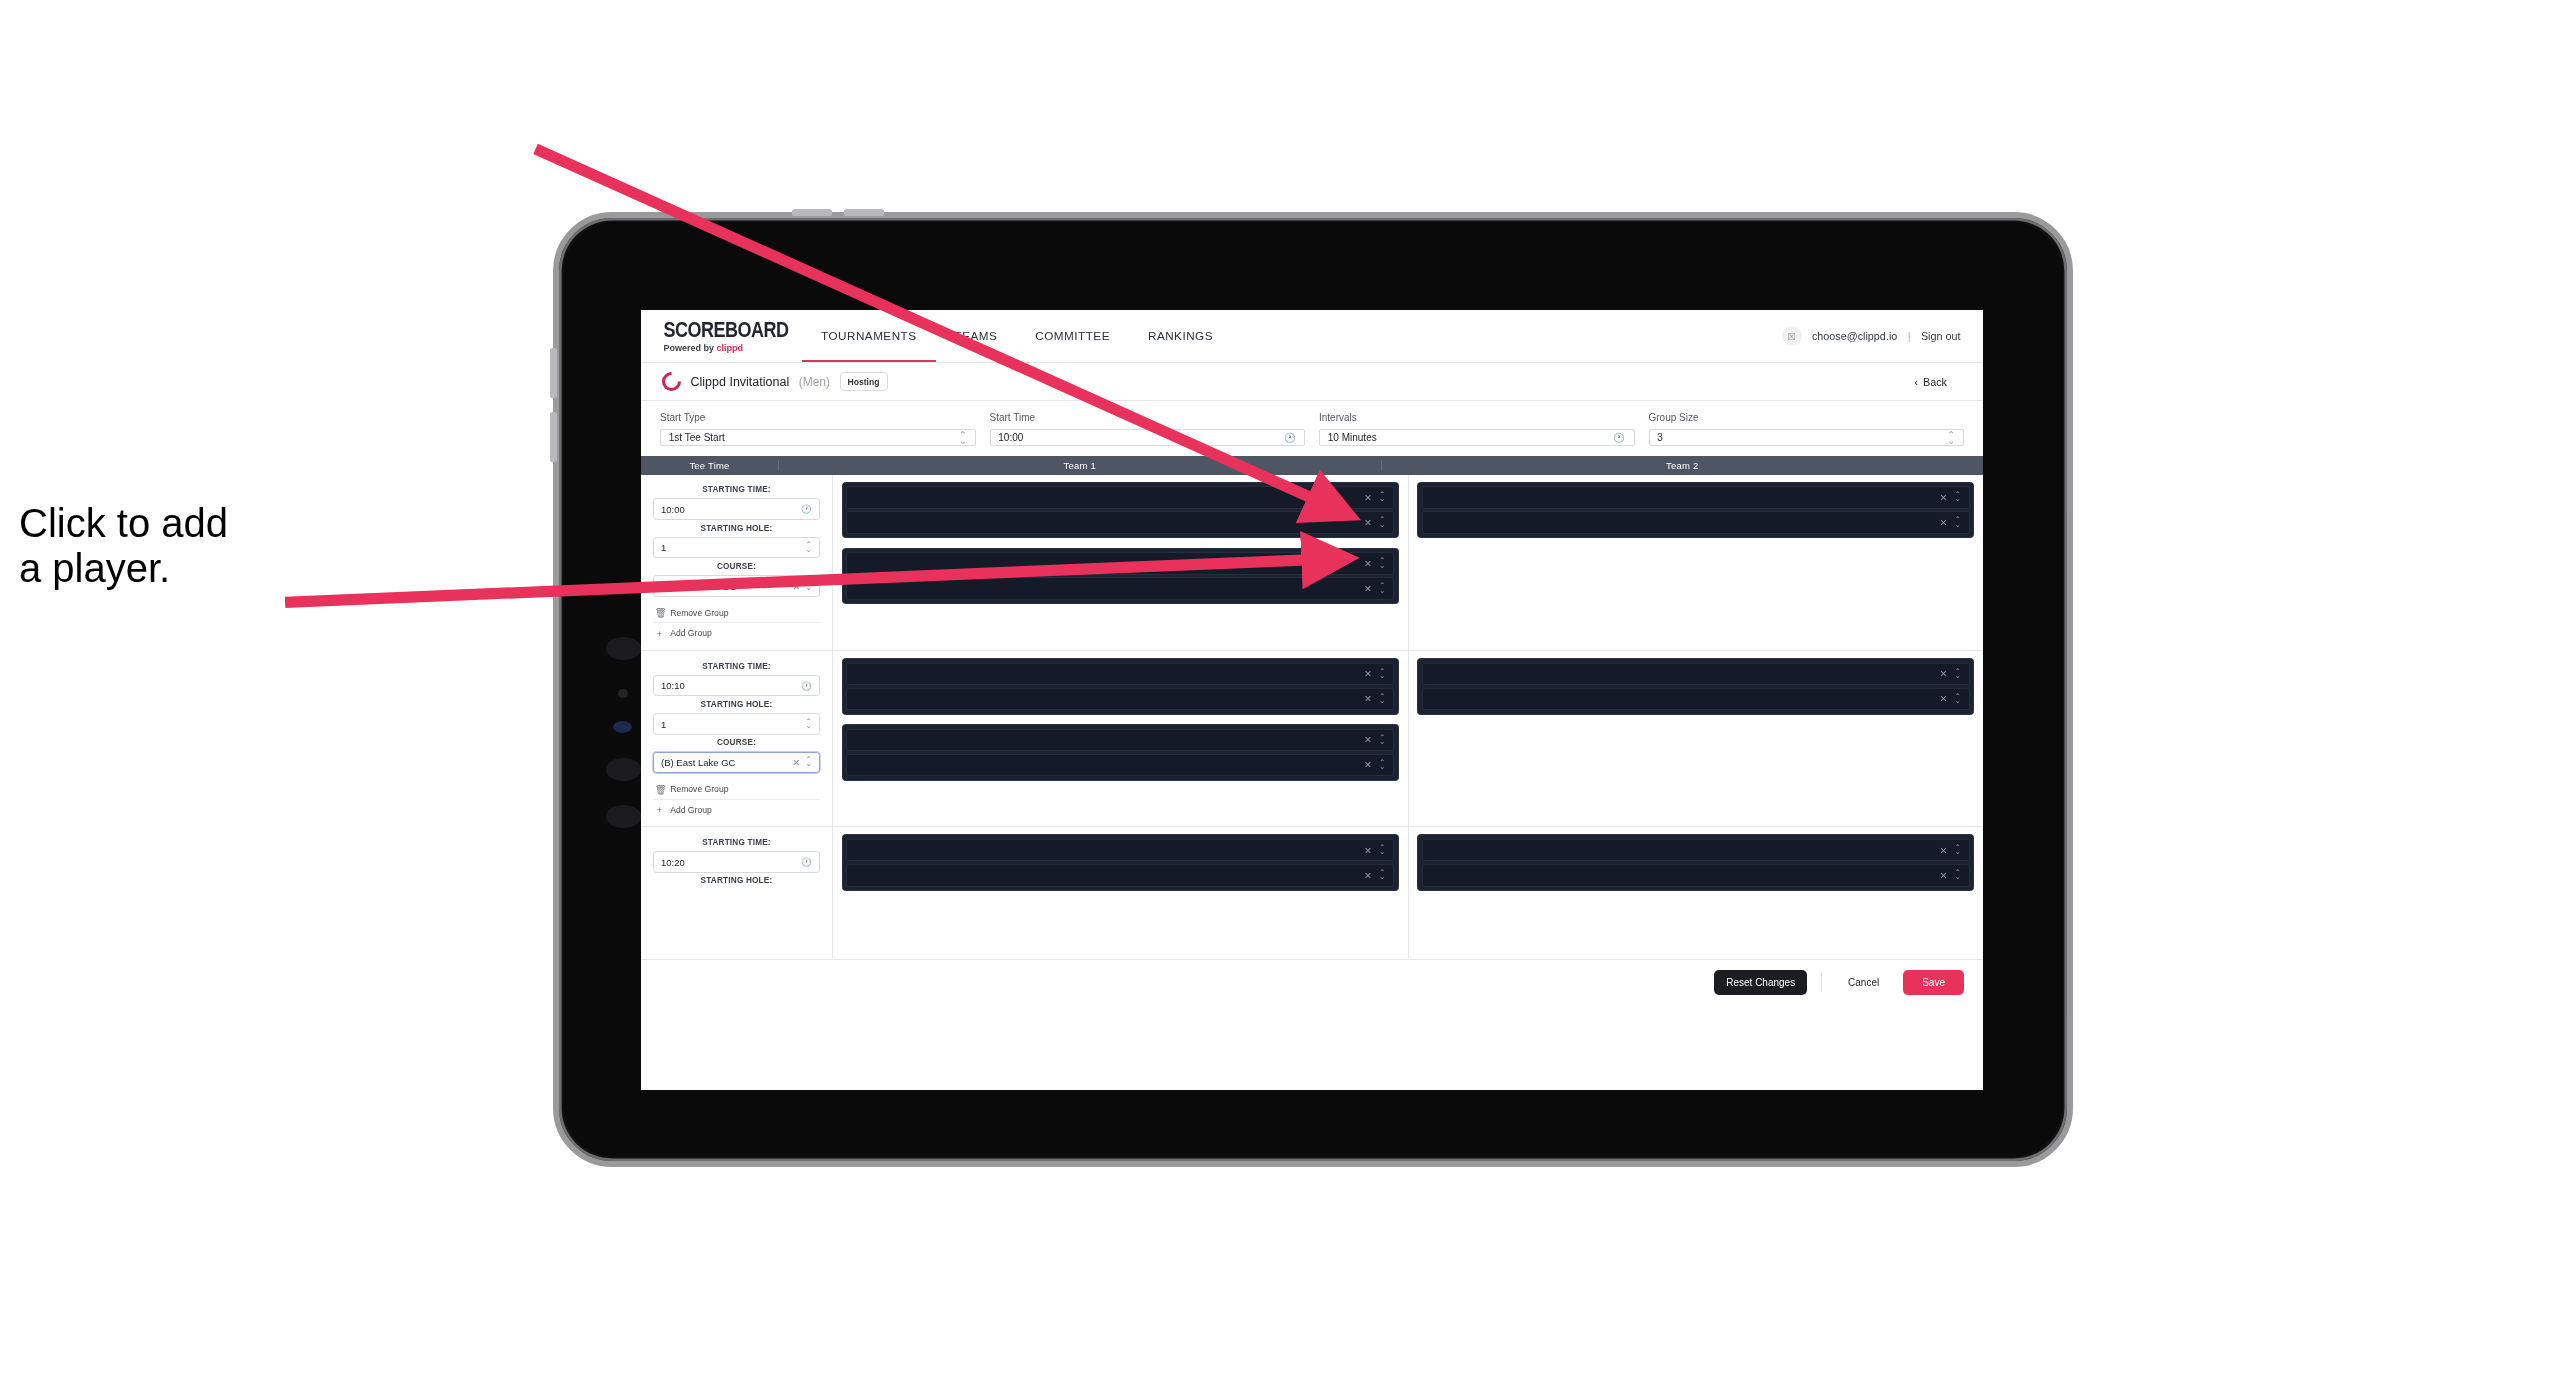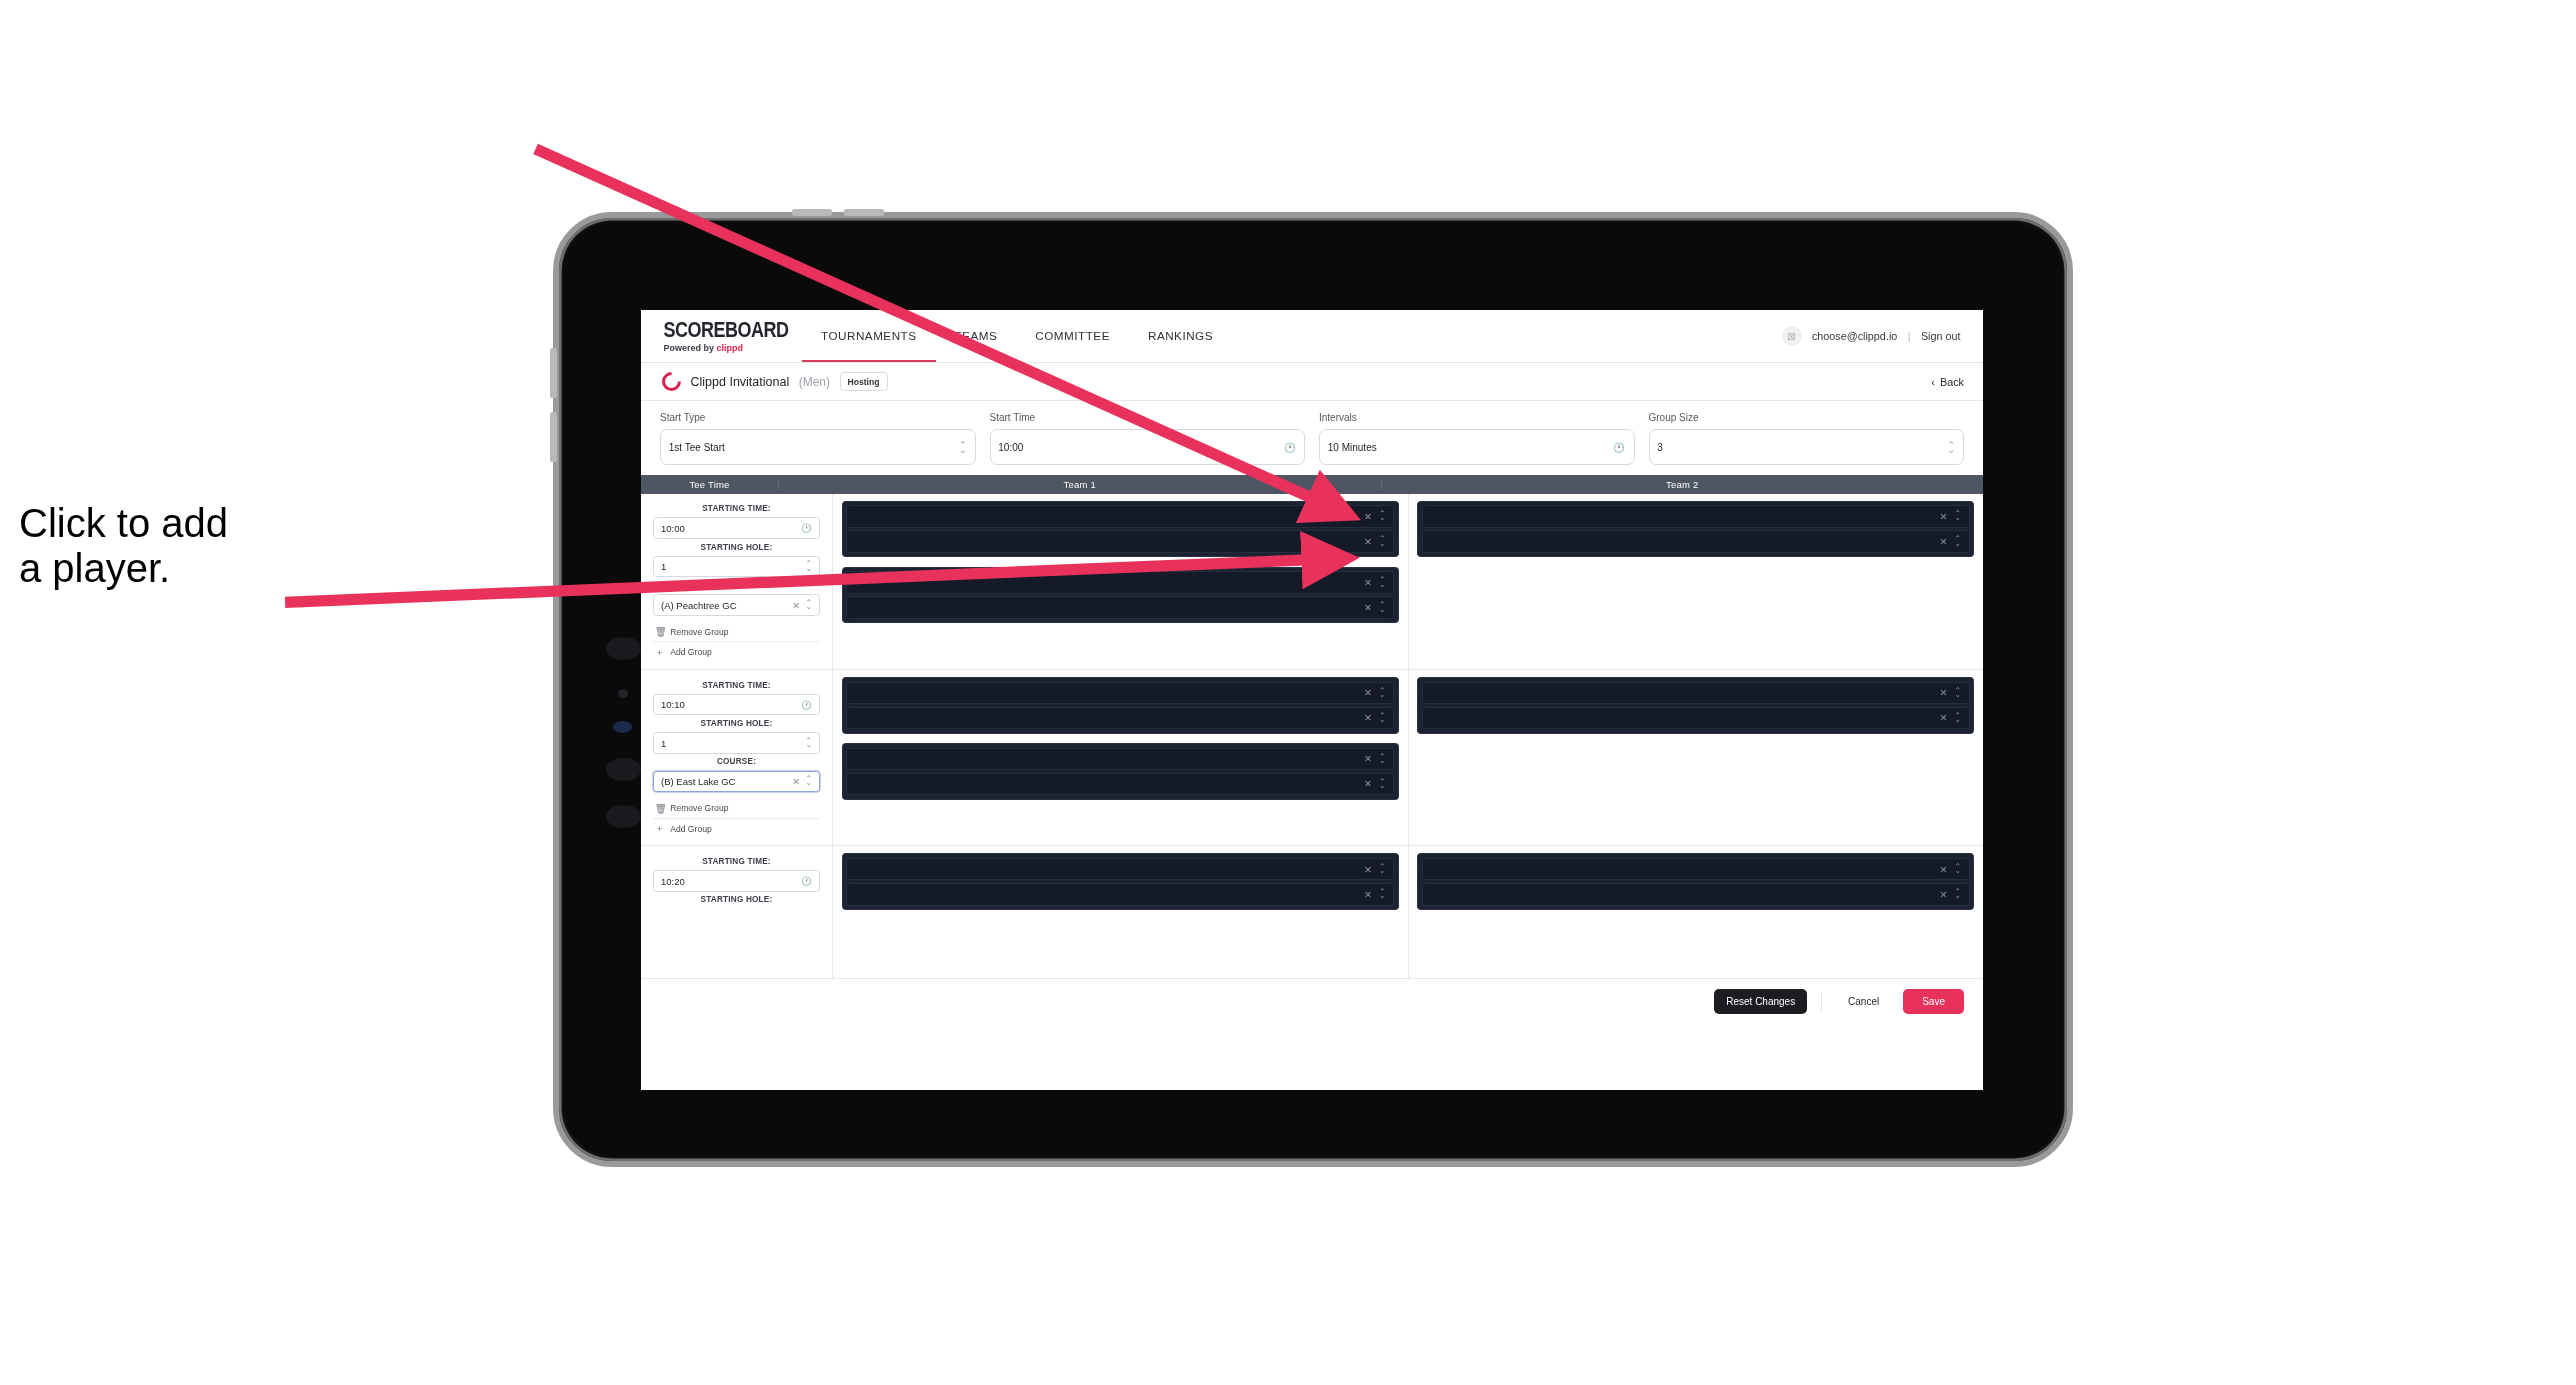--- a/index.html
+++ b/index.html
@@ -93,21 +93,21 @@
   .userbox { margin-left:auto; display:flex; align-items:center; padding-right:22.5px; gap:10.4px; font-size:10.8px; color:#343840;}
   .avatar {
     width:20px;height:20px;border-radius:50%;background:#f0f0f2;
     display:flex;align-items:center;justify-content:center;color:#9a9ca1;font-size:9.5px;
   }
   .userbox .sep { color:#b5b8bd; }
   .signout { cursor:pointer; }
 
   
   .subhead {
-    height: 38px; display:flex; align-items:center; padding:0 19px 0 21px;
+    height: 38px; display:flex; align-items:center; padding:0 36px 0 21px;
     border-bottom:0.9px solid #e6e7ea; gap:9.5px;
   }
   .clogo {
     width:19px;height:19px;border-radius:50%;
     border:3.5px solid #d8214c; border-right-color:transparent;
     transform: rotate(-45deg);
   }
   .tname { font-size:12.5px; color:#23262c; }
   .tgender { font-size:12px; color:#9ea2a9; }
   .hostbadge {
@@ -116,21 +116,21 @@
   }
   .backbtn { margin-left:auto; display:flex; align-items:center; gap:5.2px; font-size:10.8px; color:#23262c; cursor:pointer;}
 
   
   .controls { display:flex; gap:0; padding: 11.2px 0 9.5px 0; background:#fff; }
   .ctl { flex:1; padding: 0 7px; }
   .ctl:first-child { padding-left:19px; }
   .ctl:last-child  { padding-right:19px; }
   .ctl-label { font-size:10px; color:#55585f; margin-bottom:6px; }
   .ctl-field {
-    height:36px; border:0.9px solid #d7d9de; border-radius:7px; background:#fff;
+    height:17px; border:0.9px solid #d7d9de; border-radius:2px; background:#fff;
     display:flex; align-items:center; padding:0 7.8px; font-size:10px; color:#23262c;
   }
   .ctl-field .val { flex:1; }
   .ctl-field .ico { color:#9da1a8; font-size:9.5px; display:flex; align-items:center;}
   .stepper { display:flex; flex-direction:column; line-height:.55; font-size:7.8px; color:#8a8e96;}
 
   
   .thead { display:flex; background:#4e5563; color:#fff; height:19px; align-items:center; }
   .th { text-align:center; font-size:9.5px; font-weight:400; letter-spacing:0.2px; }
   .th.tee   { width:138px; border-right:0.9px solid #656c79; }

